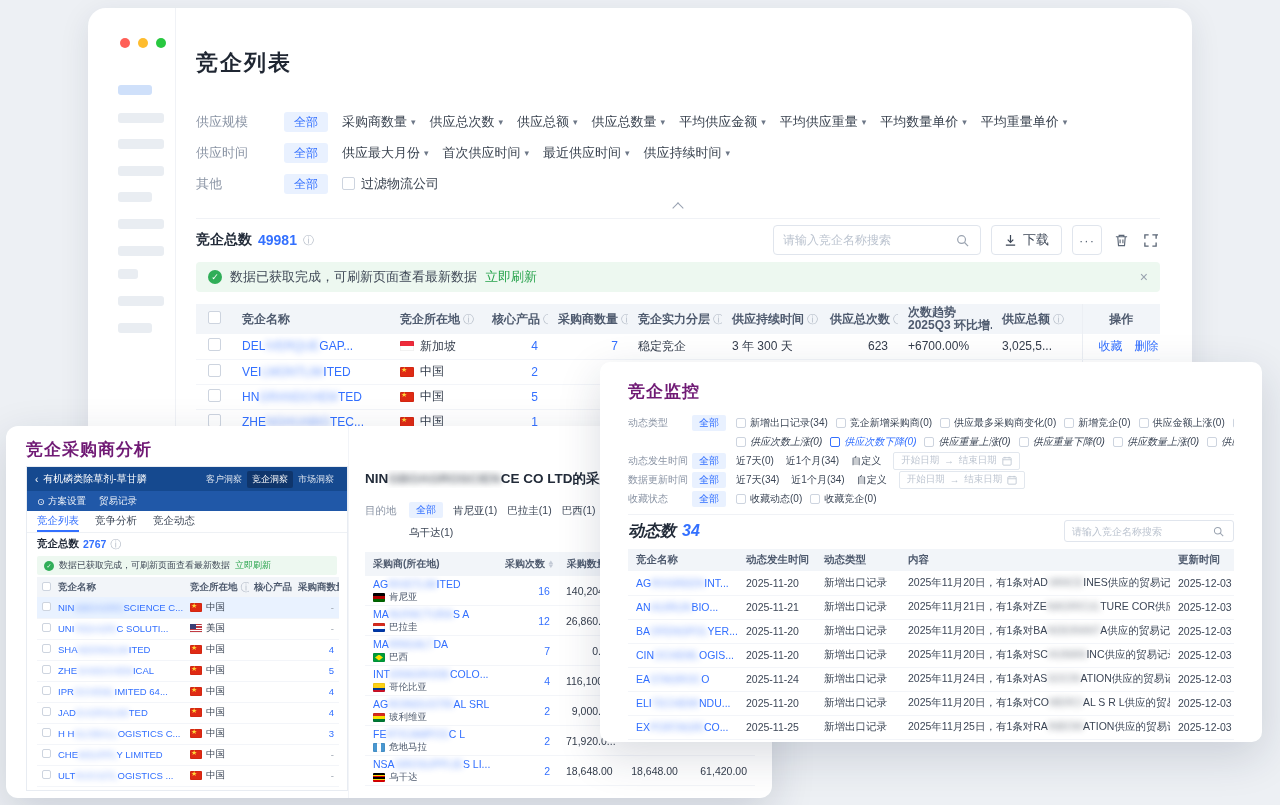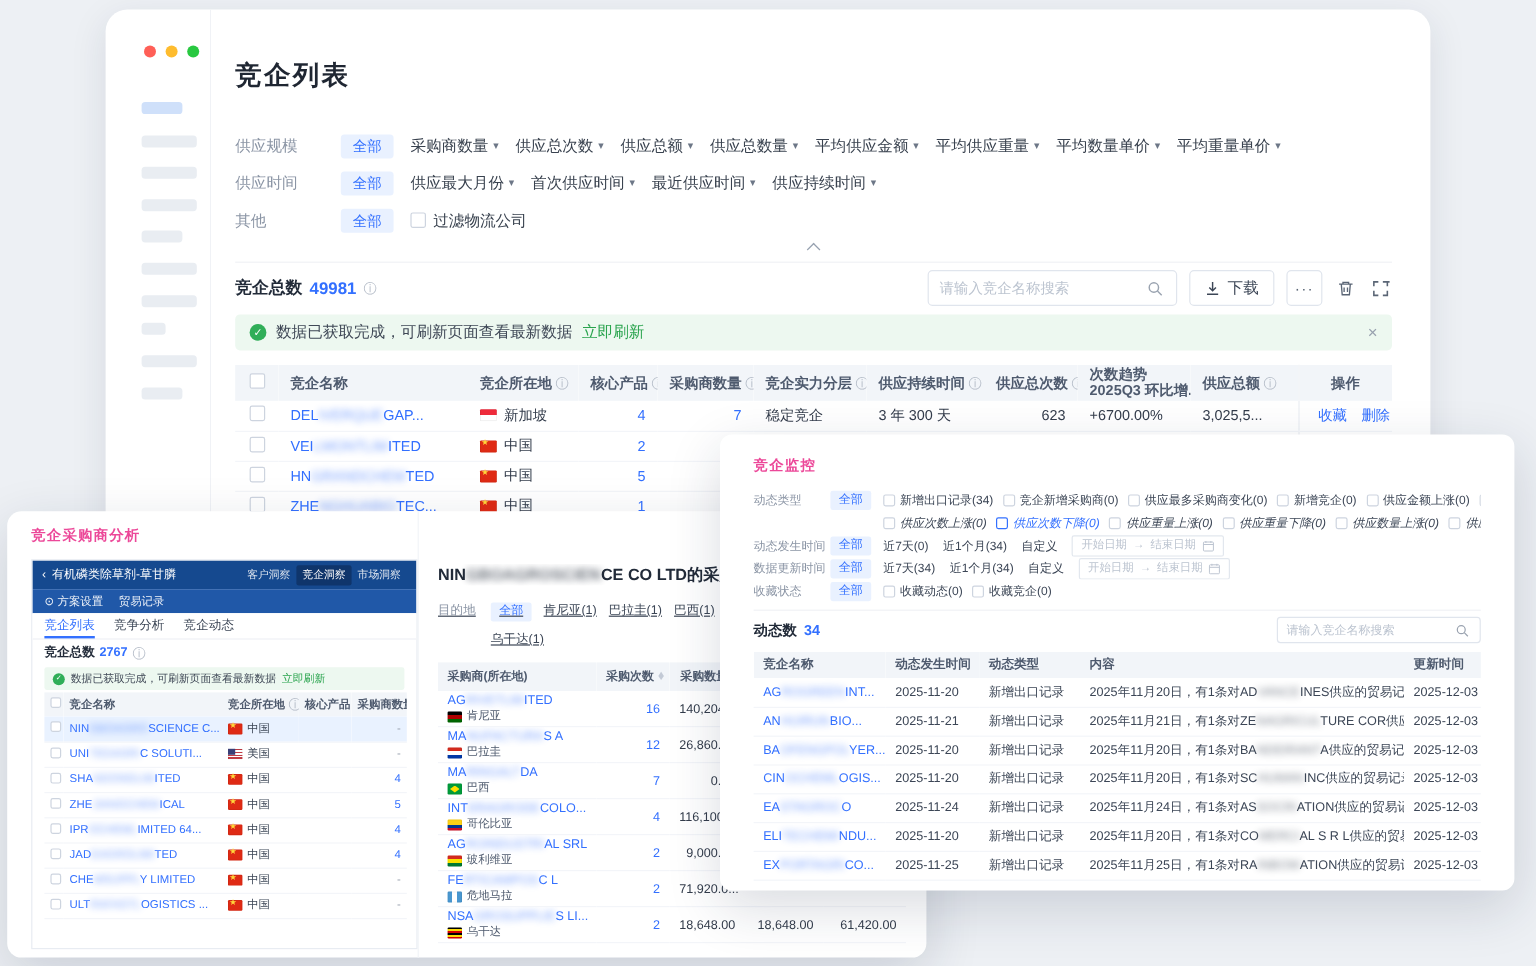--- a/index.html
+++ b/index.html
@@ -77,35 +77,35 @@
   .flag-bo { background:linear-gradient(180deg,#d52b1e 0 33%,#f9e300 33% 66%,#007934 66% 100%); }
   .flag-gt { background:linear-gradient(90deg,#4997d0 0 33%,#fff 33% 66%,#4997d0 66% 100%); }
   .flag-ug { background:linear-gradient(180deg,#000 0 17%,#fcdc04 17% 33%,#d90000 33% 50%,#000 50% 67%,#fcdc04 67% 83%,#d90000 83% 100%); }
 
   
   .card { position:absolute; background:#fff; box-shadow:0 14px 44px rgba(25,40,70,.16); }
   .analysis { left:6px; top:426px; width:766px; height:372px; border-radius:12px; z-index:2; }
   .monitor { left:600px; top:362px; width:662px; height:380px; border-radius:10px; z-index:3; padding:18px 28px 0; overflow:hidden; }
 
   
-  .monitor h2, .analysis h2 { font-size:12px; color:#ec4899; letter-spacing:1px; }
+  .monitor h2, .analysis h2 { font-size:17px; color:#701a75; letter-spacing:1px; }
   .mfilters { margin-top:10px; }
   .mfrow { display:flex; align-items:center; height:19px; font-size:10px; color:#3c4656; white-space:nowrap; overflow:hidden; }
   .mlabel { width:64px; color:#8b95a5; flex:none; }
   .badge-sm { background:#e9f1ff; color:#3370ff; font-size:10px; line-height:16px; padding:0 7px; border-radius:2px; margin-right:10px; cursor:pointer; flex:none; }
   .mrow2 { padding-left:108px;font-style:italic; }
   .copt { display:flex; align-items:center; gap:4px; margin-right:8px; cursor:pointer; flex:none; }
   .copt .ck { width:10px; height:10px; }
   .copt.on { color:#3370ff; }
   .copt.on .ck { border-color:#3370ff; }
   .topt { margin-right:12px; cursor:pointer; flex:none; }
   .dinput { display:flex; align-items:center; gap:5px; border:1px solid #e2e7ee; border-radius:2px; height:18px; padding:0 7px; color:#bcc4d0; font-size:9.5px; cursor:pointer; }
   .mdivider { height:1px; background:#f0f2f6; margin-top:6px; }
   .mstats { display:flex; align-items:center; height:32px; }
-  .mstats .tstat { font-size:12px; }
+  .mstats .tstat { font-size:16px;font-style:italic; }
   .msearch { margin-left:auto; width:170px; height:22px; border:1px solid #e0e5ed; border-radius:3px; display:flex; align-items:center; padding:0 7px; background:#fff; }
   .msearch input { border:0; outline:0; flex:1; font-size:10px; color:#333; font-family:inherit; min-width:0; }
   .msearch input::placeholder { color:#bcc4d0; }
   .mtbl { width:606px; margin-top:2px; }
   .mtbl th { background:#f2f5f9; height:22px; font-size:10.5px; color:#4e5a6e; text-align:left; padding:0 8px; white-space:nowrap; overflow:hidden; }
   .mtbl td { height:24px; font-size:10.5px; color:#3c4656; border-bottom:1px solid #f3f5f9; padding:0 8px; white-space:nowrap; overflow:hidden; }
 
   
   .analysis h2 { position:absolute; left:20px; top:12px; }
   .miniapp { position:absolute; left:20px; top:40px; width:322px; height:325px; border:1px solid #e8ecf2; background:#fff; overflow:hidden; }
@@ -123,21 +123,21 @@
   .abanner .gcheck { width:10px; height:10px; font-size:6px; }
   .atbl { width:302px; margin:2px 10px 0; }
   .atbl th { background:#f2f5f9; height:20px; font-size:9.5px; color:#4e5a6e; text-align:left; padding:0 5px; white-space:nowrap; overflow:hidden; }
   .atbl td { height:21px; font-size:9.5px; color:#3c4656; border-bottom:1px solid #f3f5f9; padding:0 5px; white-space:nowrap; overflow:hidden; }
   .atbl tr.sel td { background:#e9f2ff; }
   .atbl .ck { width:9px; height:9px; }
   .atbl .flag { width:12px; height:9px; }
   .atbl .locc { gap:4px; }
   .detail { position:absolute; left:342px; top:0; right:0; bottom:0; padding-left:16px; border-left:1px solid #f2f4f8; }
   .dtitle { margin-top:44px; font-size:13.5px; font-weight:bold; color:#222b39; white-space:nowrap; overflow:hidden; }
-  .drow { display:flex; align-items:flex-start; margin-top:14px; font-size:10.5px; color:#3c4656; white-space:nowrap;text-decoration:underline; }
+  .drow { display:flex; align-items:flex-end; margin-top:14px; font-size:10.5px; color:#3c4656; white-space:nowrap; }
   .drow.l2 { margin-top:8px; padding-left:44px; }
   .dlabel { width:44px; color:#8b95a5; flex:none; }
   .dopt { margin-right:10px; cursor:pointer; flex:none; }
   .btbl { width:390px; margin-top:12px; }
   .btbl th { background:#f2f5f9; height:24px; font-size:10px; color:#4e5a6e; text-align:left; padding:0 8px; white-space:nowrap; overflow:hidden; }
   .btbl td { font-size:10.5px; color:#333c4b; border-bottom:1px solid #f3f5f9; padding:2px 8px; white-space:nowrap; overflow:hidden; }
   .bname { line-height:13px; }
   .bcountry { display:flex; align-items:center; gap:4px; font-size:9.5px; color:#4e5a6e; line-height:12px; }
   .btbl .flag { width:12px; height:9px; }
   svg { display:block; }
@@ -606,20 +606,32 @@
               <td>
                 <span class="locc">
                   <i class="flag flag-cn"></i>
                   <span>中国</span>
                 </span>
               </td>
               <td></td>
               <td class="rt"><span class="lnk">4</span></td>
             </tr>
 
+            <tr>
+              <td><span class="ck"></span></td>
+              <td><span class="lnk"><span>H H</span><span class="blur">GLOBALL</span><span>OGISTICS C...</span></span></td>
+              <td>
+                <span class="locc">
+                  <i class="flag flag-cn"></i>
+                  <span>中国</span>
+                </span>
+              </td>
+              <td></td>
+              <td class="rt"><span class="lnk">3</span></td>
+            </tr>
 
             <tr>
               <td><span class="ck"></span></td>
               <td><span class="lnk"><span>CHE</span><span class="blur">MSUPPL</span><span>Y LIMITED</span></span></td>
               <td>
                 <span class="locc">
                   <i class="flag flag-cn"></i>
                   <span>中国</span>
                 </span>
               </td>

